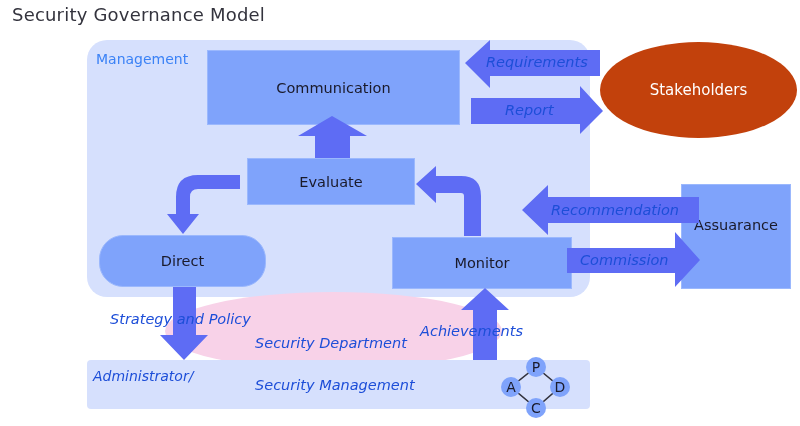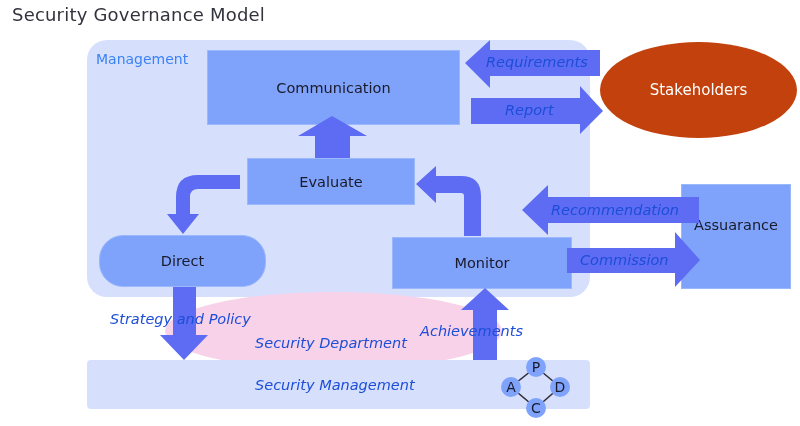--- a/index.html
+++ b/index.html
@@ -91,14 +91,15 @@
 
 <div class="abs lbl" style="left:486px;top:54px;">Requirements</div>
 <div class="abs lbl" style="left:505px;top:102px;">Report</div>
 <div class="abs lbl" style="left:551px;top:202px;">Recommendation</div>
 <div class="abs lbl" style="left:580px;top:252px;">Commission</div>
 <div class="abs lbl" style="left:110px;top:311px;">Strategy and Policy</div>
 <div class="abs lbl" style="left:420px;top:323px;">Achievements</div>
 <div class="abs lbl" style="left:255px;top:335px;">Security Department</div>
 
 <div class="abs lbl" style="left:93px;top:368px;font-size:14px;line-height:16px;">
+  <div>Administrator/</div>
 </div>
 <div class="abs lbl" style="left:255px;top:377px;">Security Management</div>
 
 </body></html>

